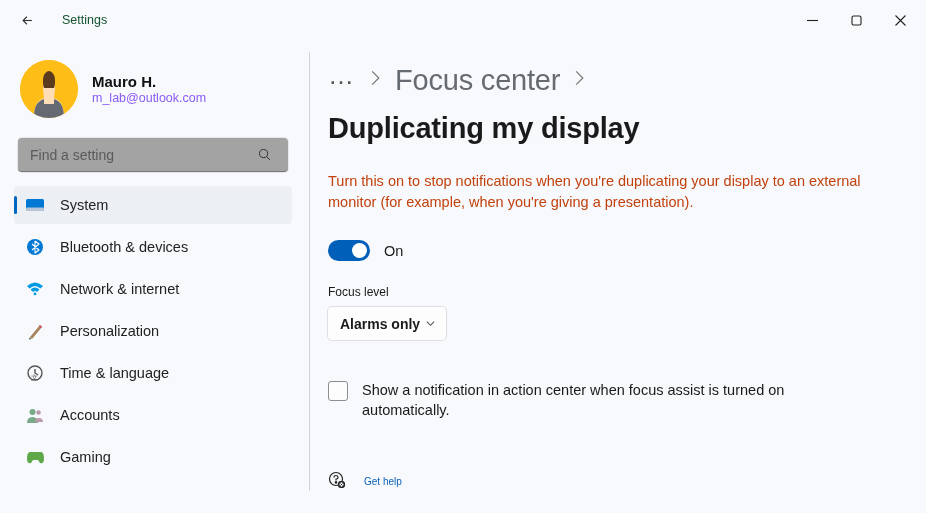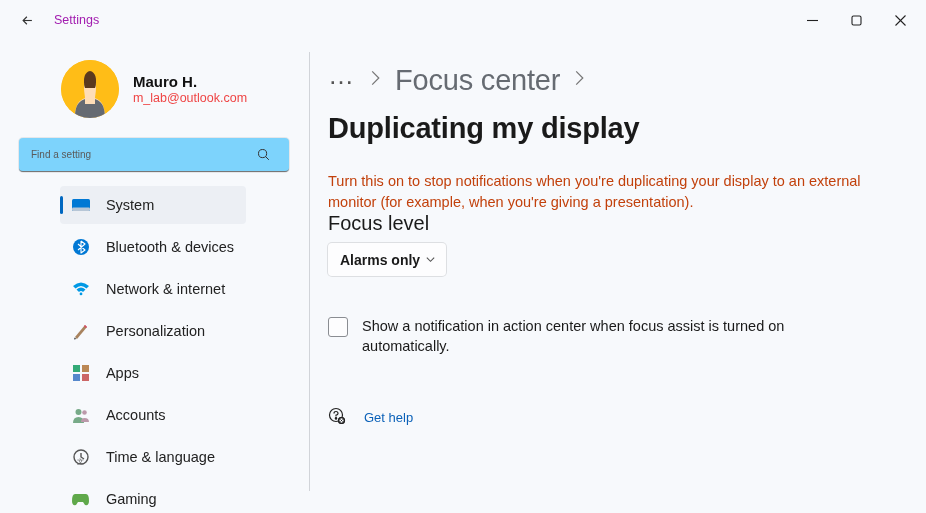--- a/index.html
+++ b/index.html
@@ -1,34 +1,34 @@
 <!DOCTYPE html>
 <html><head>
 <meta charset="utf-8">
 <style>
   * { box-sizing: border-box; margin: 0; padding: 0; font-family: "Segoe UI", -apple-system, sans-serif; }
   body { width: 926px; height: 513px; background: #f7f9fc; overflow: hidden; position: relative; display: flex; flex-direction: column; }
 
   .titlebar { height: 40px; display: flex; align-items: center; padding: 0 4px 0 14px; }
   .back-btn { width: 26px; height: 26px; display: flex; align-items: center; justify-content: center; color:#333; border-radius:4px; }
-  .title { margin-left: 14px; font-size: 12.5px; color:#a21caf; }
+  .title { margin-left: 22px; font-size: 12.5px; color:#14532d; }
   .win-controls { margin-left: auto; display:flex; }
   .win-btn { width:44px; height:30px; display:flex; align-items:center; justify-content:center; color:#222; }
 
   .content { flex:1; display:flex; overflow:hidden; }
 
-  .sidebar { width: 300px; padding: 12px 8px 0 16px; display:flex; flex-direction:column;align-items:center; }
+  .sidebar { width: 300px; padding: 12px 8px 0 16px; display:flex; flex-direction:column; }
   .profile { display:flex; align-items:center; gap:14px; padding: 8px 4px 14px 4px; }
   .avatar { width:58px; height:58px; border-radius:50%; background:#ffbd17; display:flex; align-items:flex-end; justify-content:center; overflow:hidden; }
   .avatar svg { display:block; }
   .profile-text .name { font-size: 15px; font-weight:600; color:#111; }
-  .profile-text .email { font-size: 12.5px; color:#ef4444; margin-top:1px; }
+  .profile-text .email { font-size: 12.5px; color:#8b5cf6; margin-top:1px; }
 
   .search-wrap { margin: 6px 2px 14px 2px; position:relative; }
-  .search { width: 270px; height:34px; border: none; border-bottom:1.5px solid #777; border-radius:4px; background:#7dd3fc; padding: 0 36px 0 12px; font-size:10px; color:#333; outline:none; box-shadow: 0 0 0 1px rgba(0,0,0,0.07); }
+  .search { width: 270px; height:34px; border: none; border-bottom:1.5px solid #777; border-radius:4px; background:#a3a3a3; padding: 0 36px 0 12px; font-size:14px; color:#333; outline:none; box-shadow: 0 0 0 1px rgba(0,0,0,0.07); }
   .search::placeholder { color:#5a5a5a; }
   .search-icon { position:absolute; right:18px; top:9px; color:#333; }
 
   .nav { display:flex; flex-direction:column; gap:4px; margin-left:-2px; }
   .nav-item { display:flex; align-items:center; gap:16px; height:38px; padding: 0 12px 0 12px; border-radius:4px; font-size:14.5px; color:#222; cursor:pointer; position:relative; }
   .nav-item.selected { background:#eceff4; }
   .nav-item.selected::before { content:""; position:absolute; left:0; top:10px; bottom:10px; width:3px; background:#0067c0; border-radius:2px; }
   .nav-icon { width:18px; height:18px; display:flex; align-items:center; justify-content:center; }
 
   .divider { position:absolute; left:309px; top:52px; bottom:22px; width:1.2px; background:#d1d4d9; }
@@ -40,30 +40,30 @@
   .bc-link { font-size:29px; color:#666b72; font-weight:500; letter-spacing:-0.2px; }
   .bc-current { font-size:29px; color:#1a1a1a; font-weight:600; letter-spacing:-0.2px; }
 
   .desc { margin-top:26px; font-size:14.5px; color:#c2410c; max-width:540px; line-height:1.42; }
 
   .toggle-row { display:flex; align-items:center; gap:14px; margin-top:28px; }
   .toggle { width:42px; height:21px; border-radius:11px; background:#005fb8; position:relative; }
   .toggle-knob { position:absolute; right:3px; top:3px; width:15px; height:15px; border-radius:50%; background:#fff; }
   .toggle-label { font-size:14.5px; color:#1a1a1a; }
 
-  .focus-label { font-size:20px; color:#1a1a1a; }
+  .focus-label { margin-top:24px; font-size:12px; color:#1a1a1a; }
   .dropdown { margin-top:8px; width:118px; height:33px; background:#fdfdfe; border-radius:4px; box-shadow:0 0 0 1px rgba(0,0,0,0.10); display:flex; align-items:center; justify-content:space-between; padding:0 10px 0 12px; font-size:14px; color:#1a1a1a;font-weight:bold; }
 
   .check-row { display:flex; align-items:flex-start; gap:14px; margin-top:40px; max-width:540px; }
   .checkbox { width:20px; height:20px; border:1.3px solid #8a8d92; border-radius:3px; background:#fdfdfe; flex-shrink:0; margin-top:1px; }
   .check-text { font-size:14.5px; color:#1a1a1a; line-height:1.4; }
 
   .help-row { display:flex; align-items:center; gap:18px; margin-top:50px; }
   .help-icon { color:#222; }
-  .help-link { font-size:13px; color:#0b61b8; }
+  .help-link { font-size:10px; color:#0b61b8; }
 </style>
 </head>
 <body>
 
 <div class="titlebar">
   <div class="back-btn">
     <svg width="15" height="15" viewBox="0 0 24 24" fill="none" stroke="currentColor" stroke-width="1.8">
         <path d="M19 12H5"></path>
         <path d="M11 18l-6-6 6-6"></path>
       </svg>
@@ -150,48 +150,37 @@
               <path d="M3 14 L13 2 L15 4 L5 16 Z" fill="#a8835e"></path>
               <path d="M12 3 L14 5 L15 4 L13 2 Z" fill="#d46"></path>
               <path d="M2.5 14.5 L4.5 16 L2 16.5 Z" fill="#444"></path>
             </svg>
         </span>
         <span>Personalization</span>
       </div>
       <div class="nav-item">
         <span class="nav-icon">
           <svg width="16" height="16" viewBox="0 0 16 16">
-              <rect x="0" y="0" width="7" height="7" fill="#3a7"></rect>
-              <rect x="9" y="0" width="7" height="7" fill="#b85"></rect>
-              <rect x="0" y="9" width="7" height="7" fill="#58c"></rect>
-              <rect x="9" y="9" width="7" height="7" fill="#c66"></rect>
-            </svg>
-        </span>
-        <span>Apps</span>
+              <circle cx="8" cy="8" r="7" fill="none" stroke="#555" stroke-width="1.4"></circle>
+              <path d="M8 4 L8 8 L11 10" stroke="#555" stroke-width="1.4" fill="none"></path>
+              <text x="4" y="15" font-size="7" fill="#555">文</text>
+            </svg>
+        </span>
+        <span>Time &amp; language</span>
       </div>
       <div class="nav-item">
         <span class="nav-icon">
           <svg width="16" height="16" viewBox="0 0 16 16">
               <circle cx="5.5" cy="5" r="3" fill="#7a8"></circle>
               <path d="M0 16 Q0 10 5.5 10 Q11 10 11 16 Z" fill="#7a8"></path>
               <circle cx="11.5" cy="5.5" r="2.3" fill="#b9a"></circle>
               <path d="M8 15 Q8 11 11.5 11 Q16 11 16 15 Z" fill="#b9a"></path>
             </svg>
         </span>
         <span>Accounts</span>
-      </div>
-      <div class="nav-item">
-        <span class="nav-icon">
-          <svg width="16" height="16" viewBox="0 0 16 16">
-              <circle cx="8" cy="8" r="7" fill="none" stroke="#555" stroke-width="1.4"></circle>
-              <path d="M8 4 L8 8 L11 10" stroke="#555" stroke-width="1.4" fill="none"></path>
-              <text x="4" y="15" font-size="7" fill="#555">文</text>
-            </svg>
-        </span>
-        <span>Time &amp; language</span>
       </div>
       <div class="nav-item">
         <span class="nav-icon">
           <svg width="17" height="13" viewBox="0 0 17 13">
               <path d="M3 1 L14 1 Q17 1 17 8 Q17 13 13 12 L11 9 L6 9 L4 12 Q0 13 0 8 Q0 1 3 1 Z" fill="#5fa84a"></path>
             </svg>
         </span>
         <span>Gaming</span>
       </div>
     </div>
@@ -207,20 +196,26 @@
           </svg></span>
       <span class="bc-link">Focus center</span>
       <span class="chev"><svg width="11" height="18" viewBox="0 0 10 16" fill="none" stroke="currentColor" stroke-width="1.1">
             <path d="M2 2 L8 8 L2 14"></path>
           </svg></span>
       <span class="bc-current">Duplicating my display</span>
     </div>
 
     <div class="desc">Turn this on to stop notifications when you're duplicating your display to an external monitor (for example, when you're giving a presentation).</div>
 
+    <div class="toggle-row">
+      <div class="toggle">
+          <div class="toggle-knob"></div>
+        </div>
+      <div class="toggle-label">On</div>
+    </div>
 
     <div class="focus-label">Focus level</div>
     <div class="dropdown">
       <span>Alarms only</span>
       <span><svg width="11" height="11" viewBox="0 0 12 12" fill="none" stroke="#555" stroke-width="1.2">
             <path d="M2 4 L6 8 L10 4"></path>
           </svg></span>
     </div>
 
     <div class="check-row">

